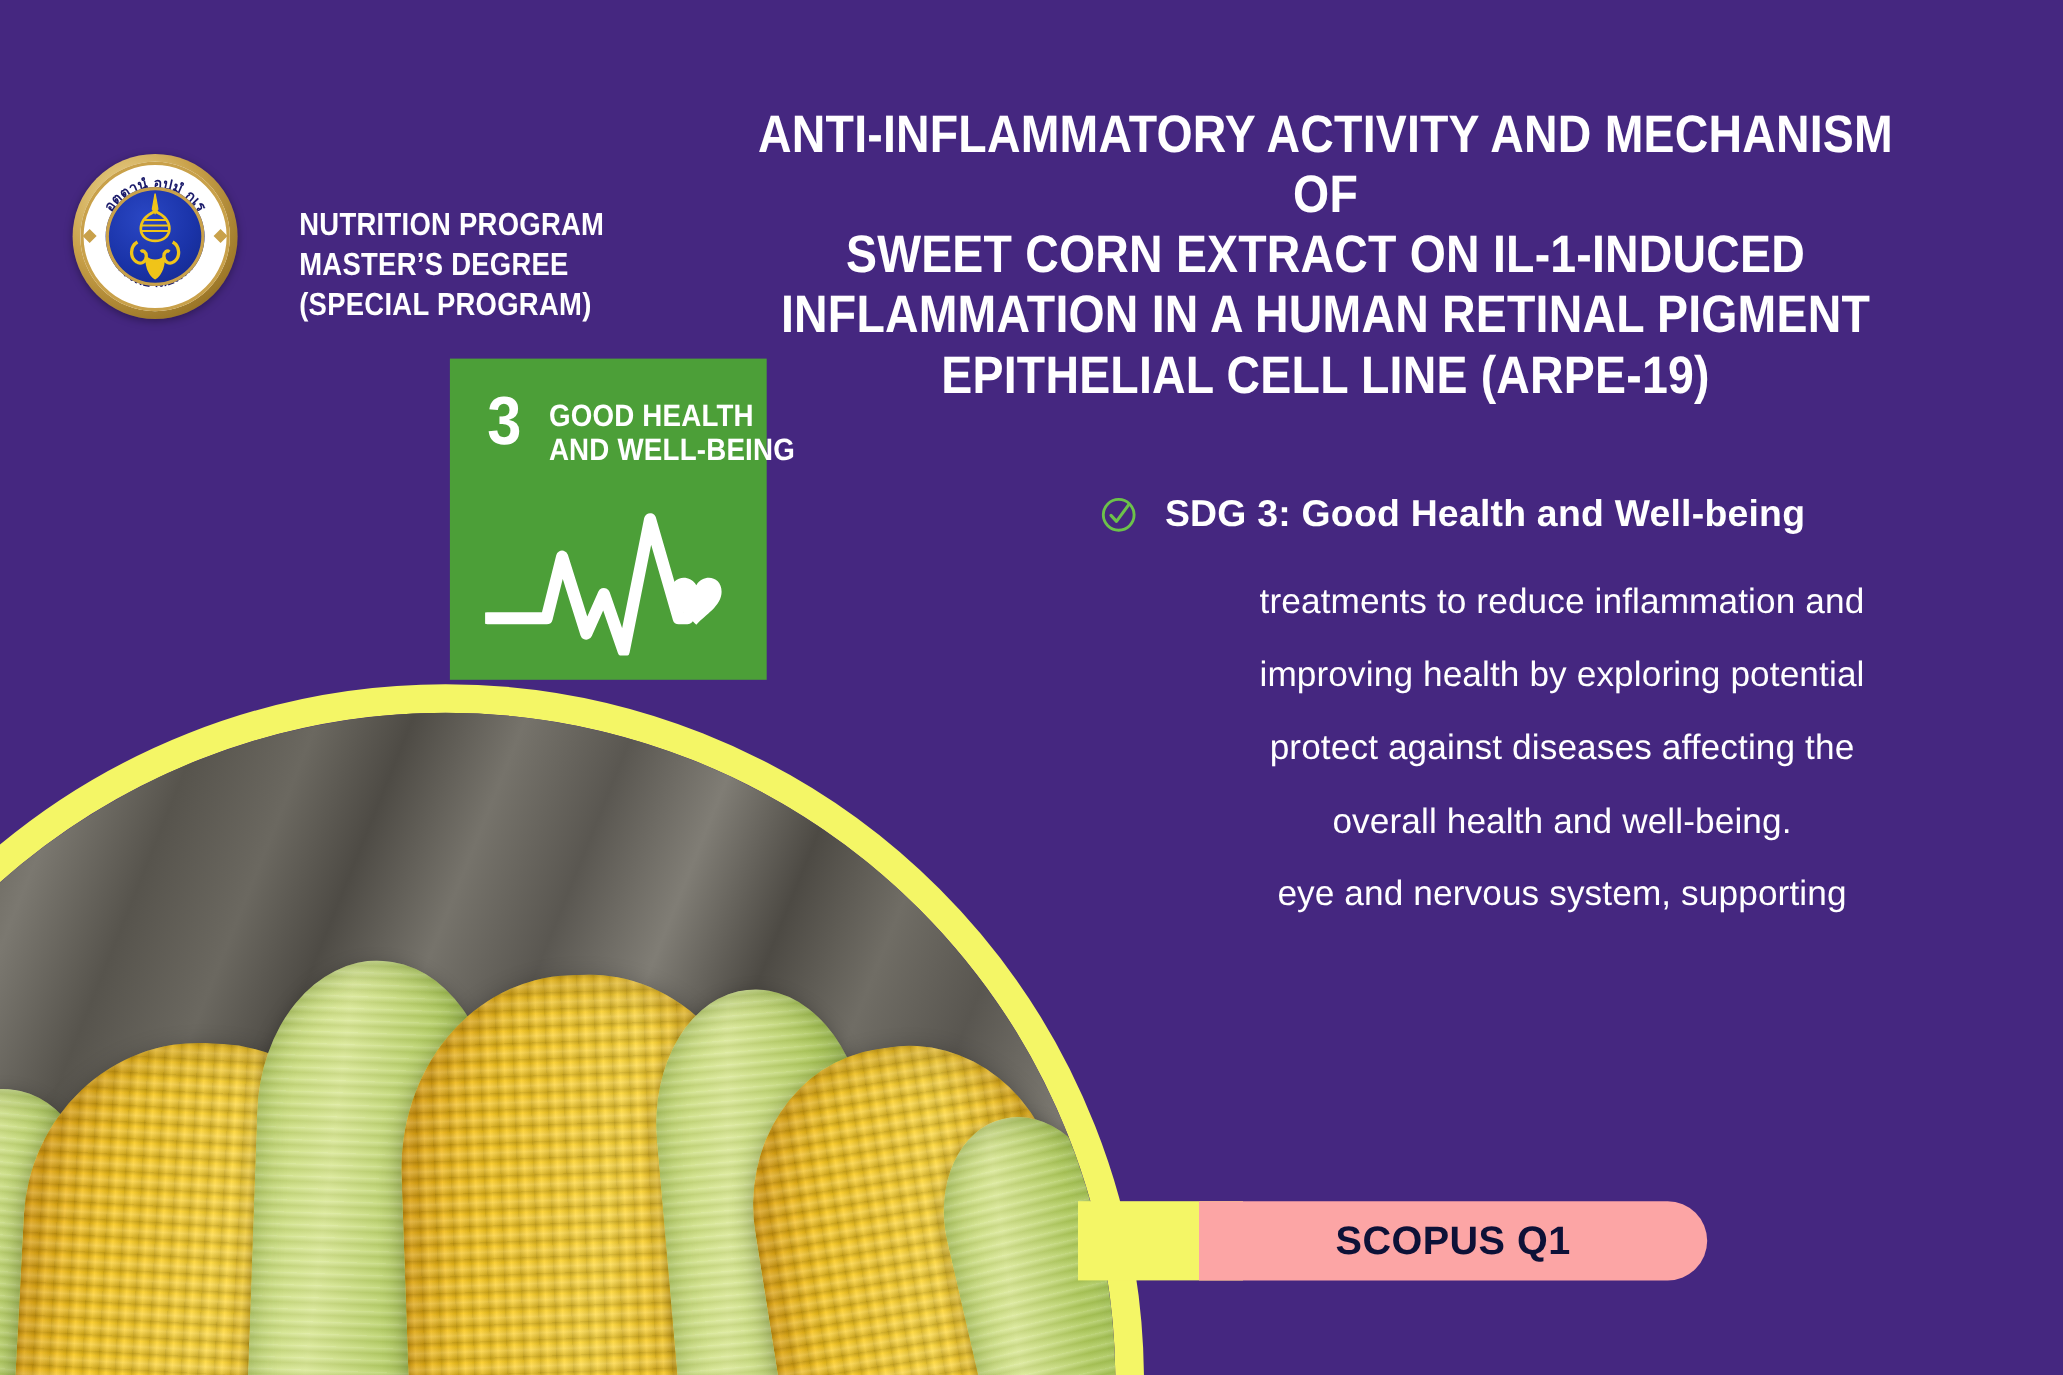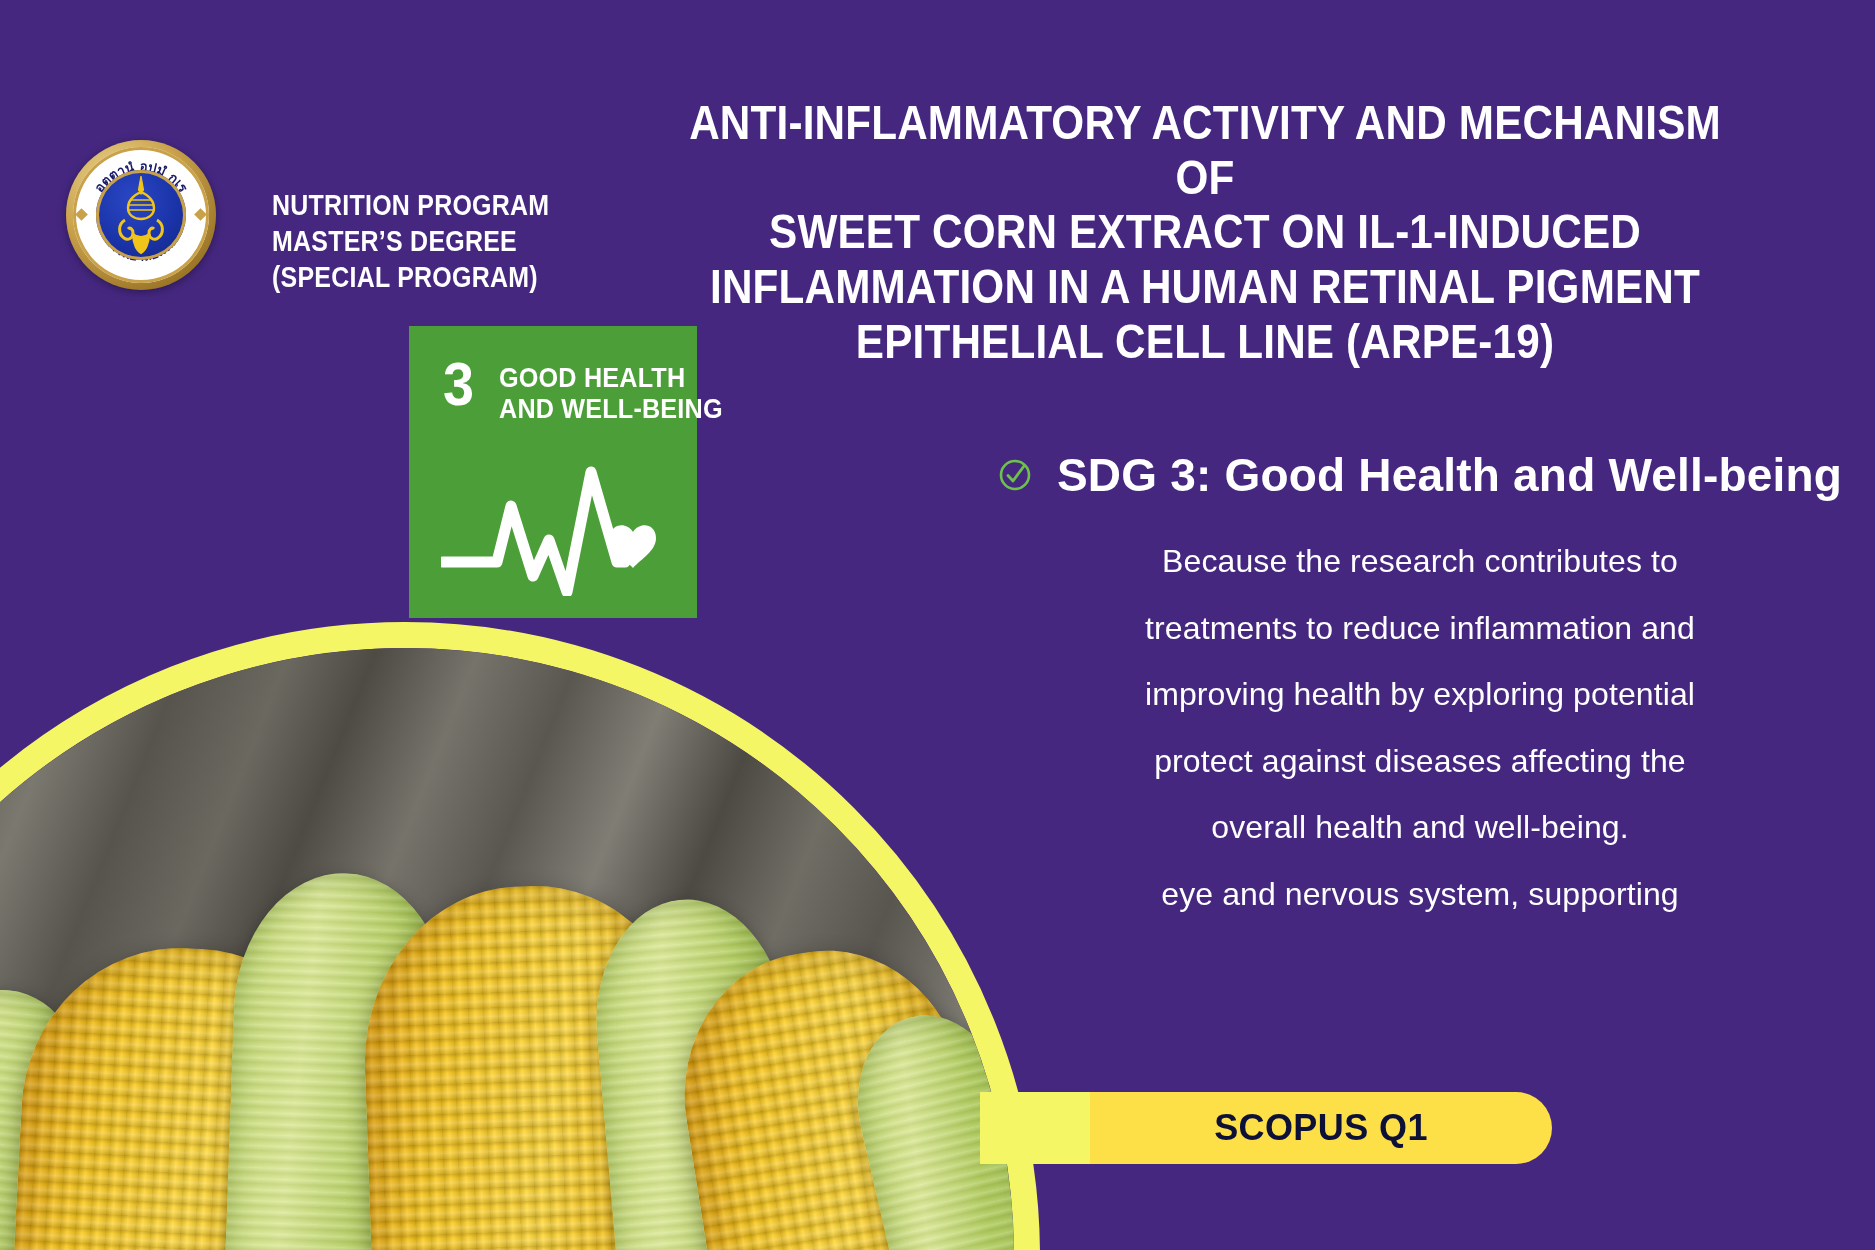--- a/index.html
+++ b/index.html
@@ -153,41 +153,41 @@
   }
   .sdg-icon{ position:absolute; left:32px; bottom:22px; width:226px; height:130px; }
 
   
   .sdg-panel{
     position:absolute; left:1000px; top:448px; width:840px;
     z-index:6;
     text-align:center;
   }
   .sdg-head{
-    display:flex; align-items:center; justify-content:center;
+    display:flex; align-items:center; 
     gap:25px;
-    color:#FFFFFF; font-weight:bold; font-size:46px;
+    color:#FFFFFF; font-weight:bold; font-size:34px;
     letter-spacing:.2px;
     white-space:nowrap;
   }
   .check-icon{ flex:0 0 auto; width:34px;height:34px; display:block;}
   .sdg-body{
     margin-top:26px;
     color:#FFFFFF;
     font-size:32px;
     line-height:2.08;
     font-weight:normal;
     letter-spacing:.1px;
   }
 
   
   .scopus{
     position:absolute; left:1090px; top:1092px;
     width:462px; height:72px;
-    background:#fde047;
+    background:#fca5a5;
     border-radius:0 40px 40px 0;
     z-index:7;
     display:flex; align-items:center; justify-content:center;
     color:#0D1137;
     font-weight:bold;
     font-size:36px;
     letter-spacing:.4px;
   }
   .scopus-tail{
     position:absolute; left:980px; top:1092px;
@@ -269,21 +269,20 @@
 
   <div class="sdg-panel">
     <div class="sdg-head">
       <svg class="check-icon" viewBox="0 0 34 34">
         <circle cx="17" cy="17" r="14" fill="none" stroke="#6CC24A" stroke-width="2.6"></circle>
         <path d="M10 17.5 L15 23 L26 8" fill="none" stroke="#6CC24A" stroke-width="2.8" stroke-linecap="round" stroke-linejoin="round"></path>
       </svg>
       <span>SDG 3: Good Health and Well-being</span>
     </div>
     <div class="sdg-body">
-      <div>Because the research contributes to</div>
       <div>treatments to reduce inflammation and</div>
       <div>improving health by exploring potential</div>
       <div>protect against diseases affecting the</div>
       <div>overall health and well-being.</div>
       <div>eye and nervous system, supporting</div>
     </div>
   </div>
 
   <div class="scopus-tail"></div>
   <div class="scopus">SCOPUS Q1</div>

